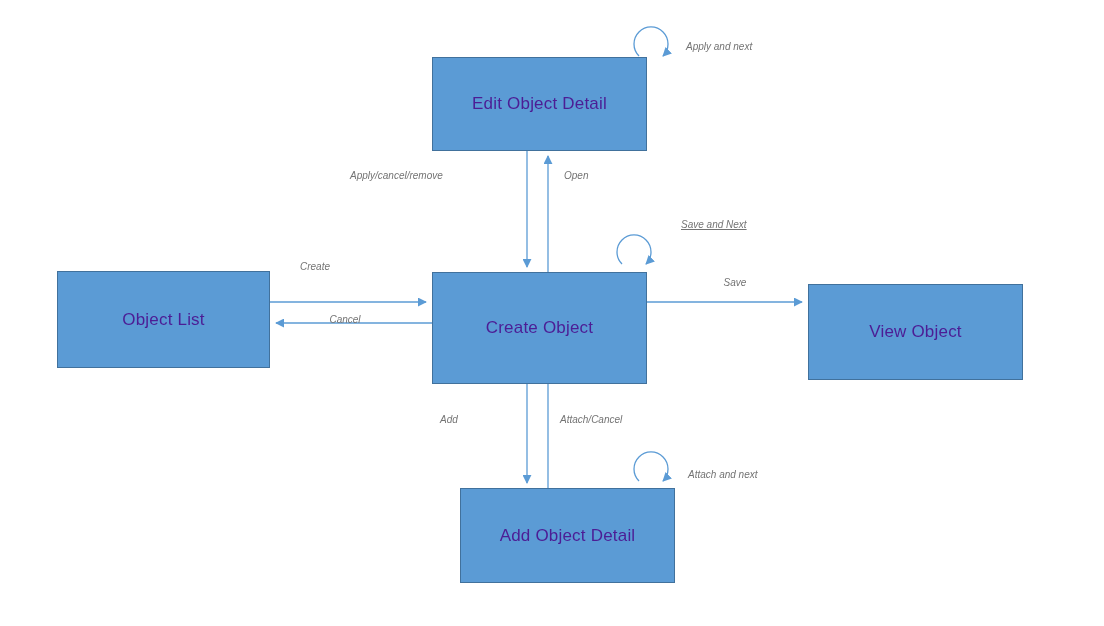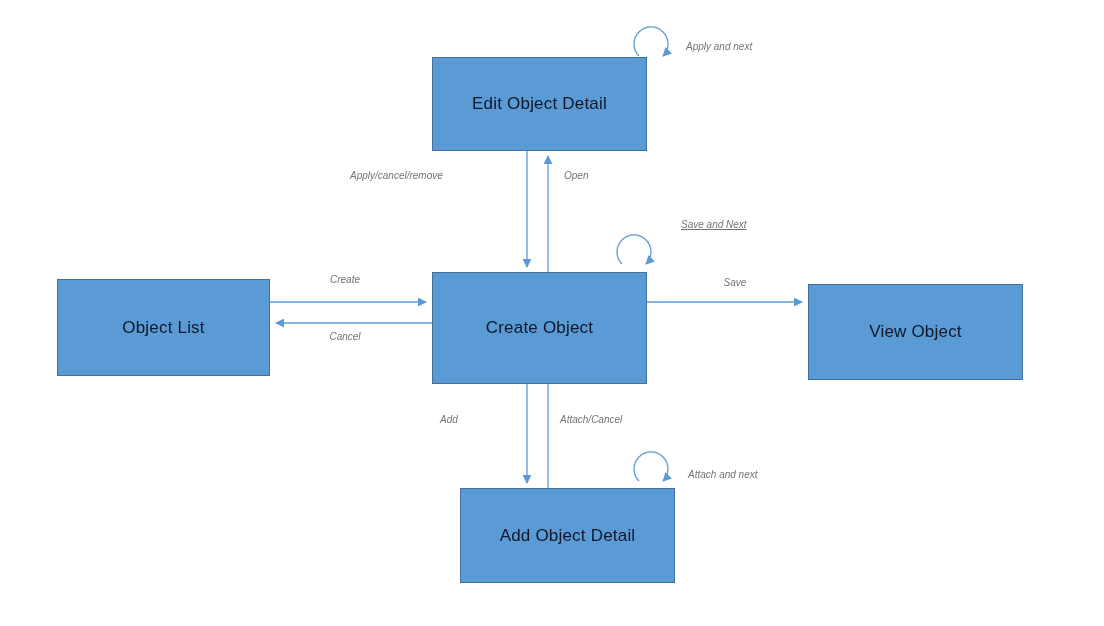--- a/index.html
+++ b/index.html
@@ -20,46 +20,46 @@
     left: 0; top: 0;
     width: 1104px;
     height: 626px;
     pointer-events: none;
   }
   .node {
     position: absolute;
     background: #5B9BD5;
     border: 1px solid #41719C;
     box-sizing: border-box;
-    color: #0f172a;
+    color: #4c1d95;
     font-size: 17px;
     display: flex;
     align-items: center;
     justify-content: center;
     text-align: center;
     letter-spacing: 0.2px;
   }
   .node-edit   { left: 432px; top: 57px;  width: 215px; height: 94px; }
-  .node-list   { left: 57px;  top: 271px; width: 213px; height: 97px; margin-top: 8px; }
+  .node-list   { left: 57px;  top: 271px; width: 213px; height: 97px; }
   .node-create { left: 432px; top: 272px; width: 215px; height: 112px; }
   .node-view   { left: 808px; top: 284px; width: 215px; height: 96px; }
   .node-add    { left: 432px; top: 488px; width: 215px; height: 95px; margin-left: 28px; }
   .edge-label {
     position: absolute;
     font-style: italic;
     font-size: 10px;
     color: #737373;
     white-space: nowrap;
   }
   .lbl-apply-next      { left: 686px; top: 41px; }
   .lbl-apply-cancel    { left: 350px; top: 170px; width: 170px; text-align: left; }
   .lbl-open            { left: 564px; top: 170px; }
   .lbl-save-next       { left: 681px; top: 219px; text-decoration: underline; }
-  .lbl-create          { left: 300px; top: 274px; width: 90px; text-align: center; }
-  .lbl-cancel          { left: 300px; top: 331px; width: 90px; text-align: center; }
+  .lbl-create          { left: 300px; top: 261px; width: 90px; text-align: left; }
+  .lbl-cancel          { left: 300px; top: 314px; width: 90px; text-align: center; }
   .lbl-save            { left: 690px; top: 277px; width: 90px; text-align: center; }
   .lbl-add             { left: 440px; top: 414px; width: 68px; text-align: left; }
   .lbl-attach-cancel   { left: 560px; top: 414px; }
   .lbl-attach-next     { left: 688px; top: 469px; }
 </style>
 </head>
 <body>
 
 <div class="canvas">
 

